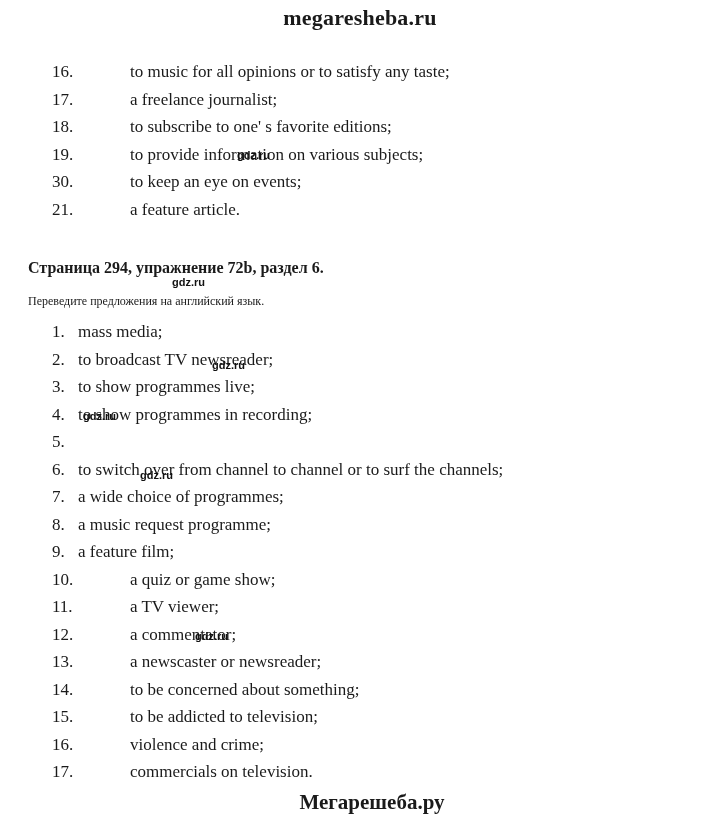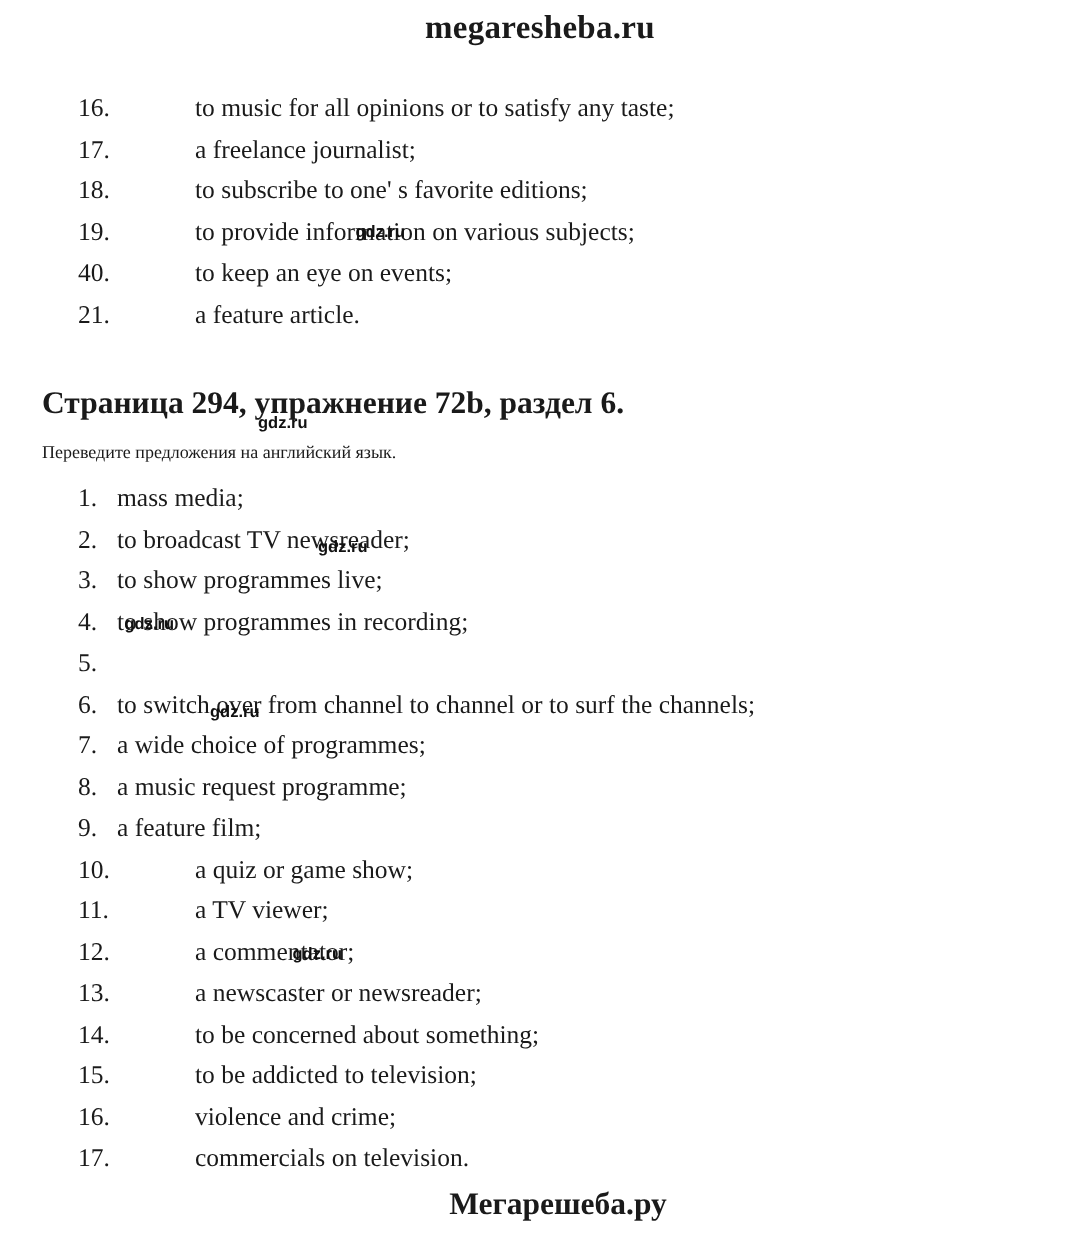--- a/index.html
+++ b/index.html
@@ -27,21 +27,21 @@
     display: flex;
     line-height: 27.5px;
     font-size: 17px;
     white-space: nowrap;
   }
   .num { flex: none; width: 26px; }
   .num.wide { width: 78px; }
   .section-title {
     margin: 33px 0 0 28px;
     font-weight: bold;
-    font-size: 21px;
+    font-size: 16px;
     line-height: 24px;
   }
   .section-sub {
     margin: 9px 0 0 28px;
     font-size: 12px;
     line-height: 24px;
   }
   .wm {
     position: absolute;
     font-family: "Liberation Sans", "DejaVu Sans", sans-serif;
@@ -81,21 +81,21 @@
     </div>
     <div class="row">
       <span class="num wide">18.</span>
       <span class="txt">to subscribe to one' s favorite editions;</span>
     </div>
     <div class="row">
       <span class="num wide">19.</span>
       <span class="txt">to provide information on various subjects;</span>
     </div>
     <div class="row">
-      <span class="num wide">40.</span>
+      <span class="num wide">30.</span>
       <span class="txt">to keep an eye on events;</span>
     </div>
     <div class="row">
       <span class="num wide">21.</span>
       <span class="txt">a feature article.</span>
     </div>
   </div>
 
 <div class="section-title">Страница 294, упражнение 72b, раздел 6.</div>
 

